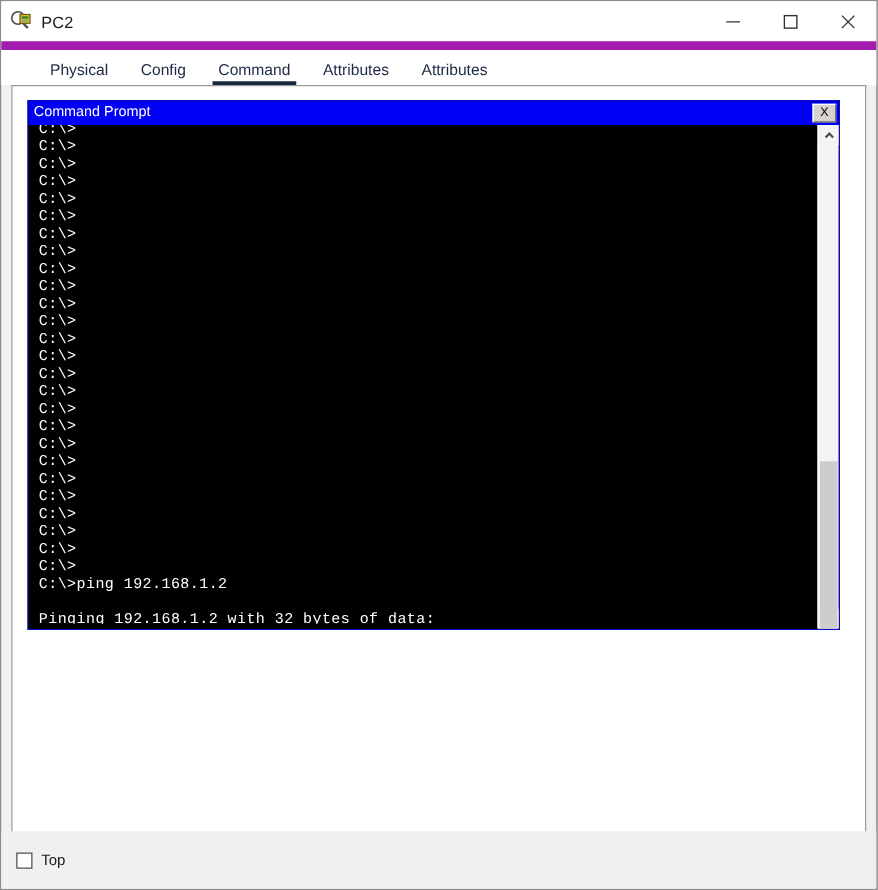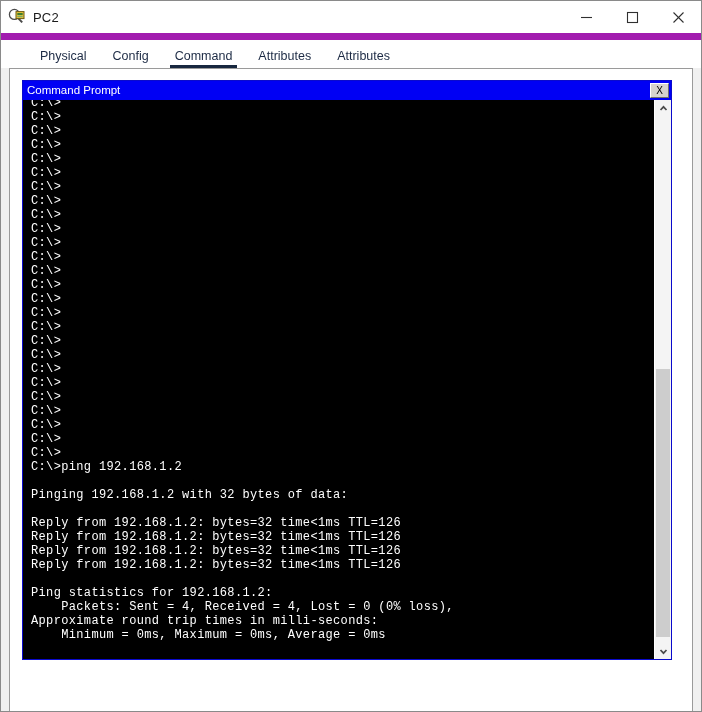--- a/index.html
+++ b/index.html
@@ -112,21 +112,21 @@
     box-sizing: border-box;
     overflow: hidden;
   }
 
   
   #cmd-window {
     position: absolute;
     left: 12px;
     top: 11px;
     width: 650px;
-    height: 580px;
+    height: 424px;
     border: 1px solid #0a0acc;
     box-sizing: border-box;
     background: #000000;
     display: flex;
     flex-direction: column;
   }
   #cmd-titlebar {
     height: 19px;
     min-height: 19px;
     background: #0000f4;
@@ -364,14 +364,20 @@
               <polyline points="1.5,3 4.5,6.2 7.5,3" fill="none" stroke="#4a4a4a" stroke-width="1.7"></polyline>
             </svg>
           </div>
         </div>
       </div>
 
     </div>
 
   </div>
 
+  <div id="footer-bar">
+    <label id="top-check-row">
+      <span id="top-checkbox"></span>
+      <span id="top-label">Top</span>
+    </label>
+  </div>
 
 </div>
 
 </body></html>

